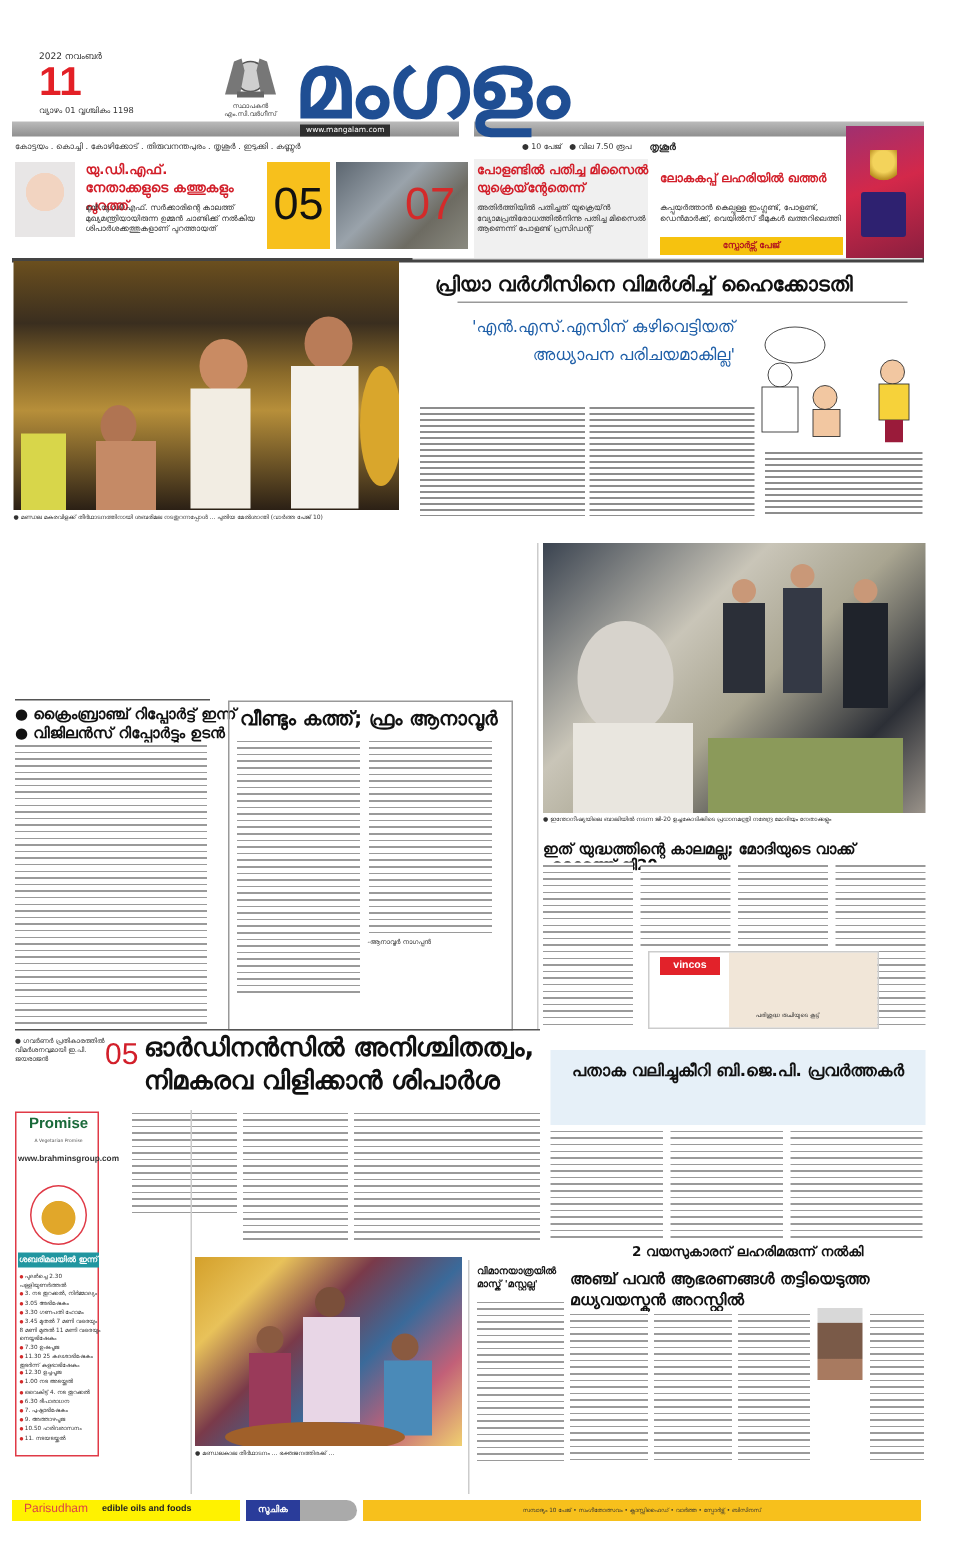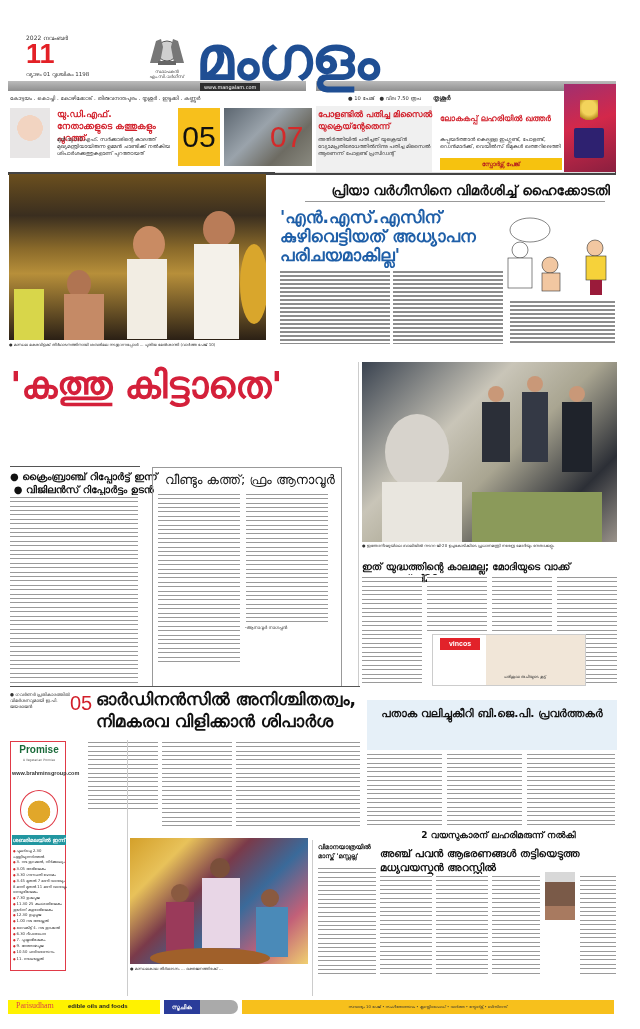--- a/index.html
+++ b/index.html
@@ -41,33 +41,33 @@
   .teaser3-b { left: 440px; top: 136px; width: 122px; font-size: 5.3px; color: #333; line-height: 7px; }
   .sports-btn { left: 440px; top: 158px; width: 122px; height: 12px; background: #f6c20f; font-size: 6px; color: #b3161f; text-align: center; line-height: 12px; font-weight: bold; }
   .tz-bg { left: 316px; top: 106px; width: 116px; height: 66px; background: #f0f0f0; }
 
   
   .temple { left: 9px; top: 174px; width: 257px; height: 166px; background: linear-gradient(180deg,#6b4f1e 0%,#3a2e1f 25%,#8a6a2a 45%,#b78f3a 60%,#2b2015 100%); }
   .temple-cap { left: 9px; top: 342px; width: 257px; font-size: 4px; color: #333; line-height: 5px; }
 
   
   .pv-box { left: 275px; top: 172px; width: 340px; height: 172px; border-top: 1px solid #ddd; }
-  .pv-kicker { left: 290px; top: 182px; width: 320px; font-size: 13.5px; font-weight: bold; color: #111; text-align: right; }
+  .pv-kicker { left: 290px; top: 182px; width: 320px; font-size: 13.5px; font-weight: bold; color: #111; text-align: left; }
   .pv-kicker-rule { left: 305px; top: 201px; width: 300px; height: 1px; background: #999; }
-  .pv-head { left: 280px; top: 208px; width: 210px; font-size: 17px; color: #1f5fa8; font-weight: bold; text-align: left; line-height: 19px; }
+  .pv-head { left: 280px; top: 208px; width: 210px; font-size: 11px; color: #1f5fa8; font-weight: normal; text-align: right; line-height: 19px; }
   .cartoon { left: 500px; top: 210px; width: 110px; height: 85px; background: #ffffff; }
   .pv-col { width: 110px; height: 74px; }
 
   
   .big-head { left: 10px; top: 363px; width: 345px; font-size: 38px; font-weight: bold; color: #d4203a; line-height: 44px; letter-spacing: -0.5px; }
   .big-rule { left: 10px; top: 466px; width: 130px; height: 1px; background: #555; }
-  .bullet { left: 10px; top: 470px; font-size: 10px; font-weight: bold; color: #111; line-height: 13px; text-align: center; }
+  .bullet { left: 10px; top: 470px; font-size: 10px; font-weight: bold; color: #111; line-height: 13px; }
   .left-body { left: 10px; top: 495px; width: 128px; height: 190px; }
   .fresh-box { left: 152px; top: 467px; width: 190px; height: 220px; border: 1px solid #999; }
-  .fresh-head { left: 160px; top: 472px; width: 180px; font-size: 13px; font-weight: normal; color: #111; text-align: center; }
+  .fresh-head { left: 160px; top: 472px; width: 180px; font-size: 13px; font-weight: bold; color: #111; }
   .fresh-col { width: 82px; height: 170px; }
   .fresh-byline { left: 245px; top: 625px; font-size: 4.5px; color: #333; }
 
   
   .modi-photo { left: 362px; top: 362px; width: 255px; height: 180px; background: linear-gradient(135deg,#3a4350 0%,#c9c5b8 35%,#a9a591 55%,#2c2f36 80%,#9a938a 100%); }
   .modi-cap { left: 362px; top: 543px; width: 255px; font-size: 4px; color: #333; line-height: 5px; }
   .g20-head { left: 362px; top: 561px; width: 255px; font-size: 10px; font-weight: bold; color: #111; }
   .g20-col { width: 60px; height: 80px; }
   .vincos { left: 432px; top: 634px; width: 154px; height: 52px; border: 1px solid #ccc; background: linear-gradient(90deg,#ffffff 0 35%,#f1e6d8 35% 100%); }
   .vincos-logo { left: 440px; top: 638px; width: 40px; height: 12px; background: #e2222a; color: #fff; font-size: 7px; font-weight: bold; text-align: center; line-height: 12px; font-family: "Liberation Sans", sans-serif; }
@@ -94,21 +94,21 @@
   .devotee-photo { left: 130px; top: 838px; width: 178px; height: 126px; background: linear-gradient(135deg,#d4a02a 0%,#e8c25a 20%,#7a3a4a 40%,#3a6a9a 60%,#c26078 80%,#f0d070 100%); }
   .devotee-cap { left: 130px; top: 966px; width: 178px; font-size: 4px; color: #333; line-height: 5px; }
 
   .mask-head { left: 318px; top: 843px; width: 60px; font-size: 6.5px; font-weight: bold; color: #111; line-height: 9px; }
   .arrest-head { left: 380px; top: 846px; width: 237px; font-size: 10.5px; font-weight: bold; color: #111; line-height: 14px; }
   .arrest-kicker { left: 380px; top: 830px; width: 237px; font-size: 9px; font-weight: bold; color: #111; text-align: center; }
   .old-man { left: 545px; top: 872px; width: 30px; height: 48px; background: linear-gradient(180deg,#d8d8d8 0 20%,#7a5a48 21% 70%,#a87a60 71% 100%); }
 
   
   .foot-yellow { left: 8px; top: 1000px; width: 152px; height: 14px; background: #fff200; }
-  .foot-paris { left: 16px; top: 1001px; font-size: 8px; color: #d44; font-family: Liberation Serif, serif; }
+  .foot-paris { left: 16px; top: 1001px; font-size: 8px; color: #d44; font-family: Liberation Sans, sans-serif; }
   .foot-oils { left: 68px; top: 1003px; font-size: 6px; color: #222; font-weight: bold; font-family: "Liberation Sans", sans-serif; }
   .foot-blue { left: 164px; top: 1000px; width: 36px; height: 14px; background: #2a3c9a; color: #fff; font-size: 6px; text-align: center; line-height: 14px; font-weight: bold; }
   .foot-grey { left: 200px; top: 1000px; width: 38px; height: 14px; background: #aaaaaa; border-radius: 0 7px 7px 0; }
   .foot-index { left: 242px; top: 1000px; width: 372px; height: 14px; background: #f7c01c; font-size: 3.8px; color: #333; line-height: 14px; text-align: center; }
 
   .vdiv { background: #cccccc; width: 1px; }
 </style>
 </head>
 <body>
 
@@ -189,21 +189,20 @@
     <circle cx="95" cy="38" r="8" fill="#f2c7a1" stroke="#333" stroke-width="0.6"></circle>
     <rect x="86" y="46" width="20" height="24" fill="#f6d23a" stroke="#333" stroke-width="0.6"></rect>
     <rect x="90" y="70" width="12" height="15" fill="#9a1b3a"></rect>
   </svg>
 </div>
 <div class="abs pv-col fill-lines-dense" style="left:280px;top:270px;"></div>
 <div class="abs pv-col fill-lines-dense" style="left:393px;top:270px;"></div>
 <div class="abs fill-lines-dense" style="left:510px;top:300px;width:105px;height:44px;"></div>
 
 <div class="abs big-head">
-  <div>'കത്തു കിട്ടാതെ'</div>
 </div>
 <div class="abs big-rule"></div>
 <div class="abs bullet">
   <div>● ക്രൈംബ്രാഞ്ച് റിപ്പോർട്ട് ഇന്ന്</div>
   <div>● വിജിലൻസ് റിപ്പോർട്ടും ഉടൻ</div>
 </div>
 <div class="abs left-body fill-lines"></div>
 
 <div class="abs fresh-box"></div>
 <div class="abs fresh-head">വീണ്ടും കത്ത്; ഫ്രം ആനാവൂർ</div>

